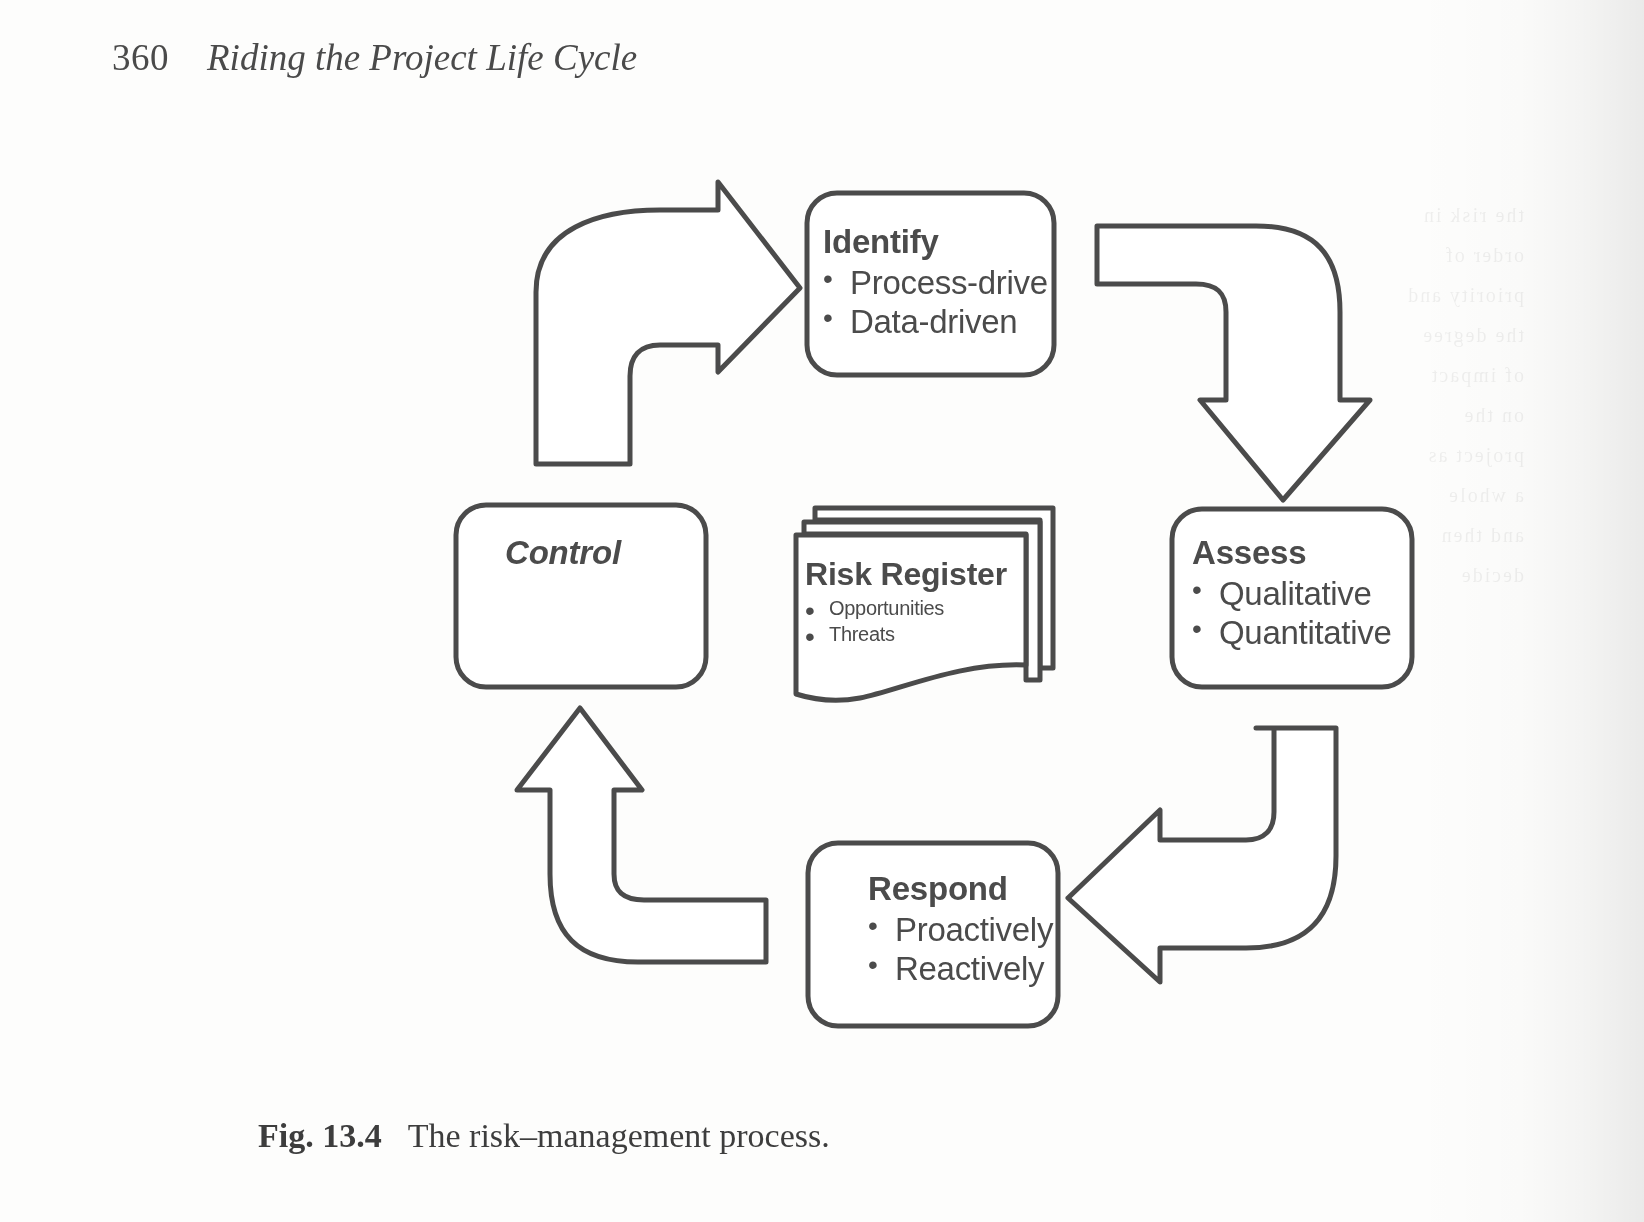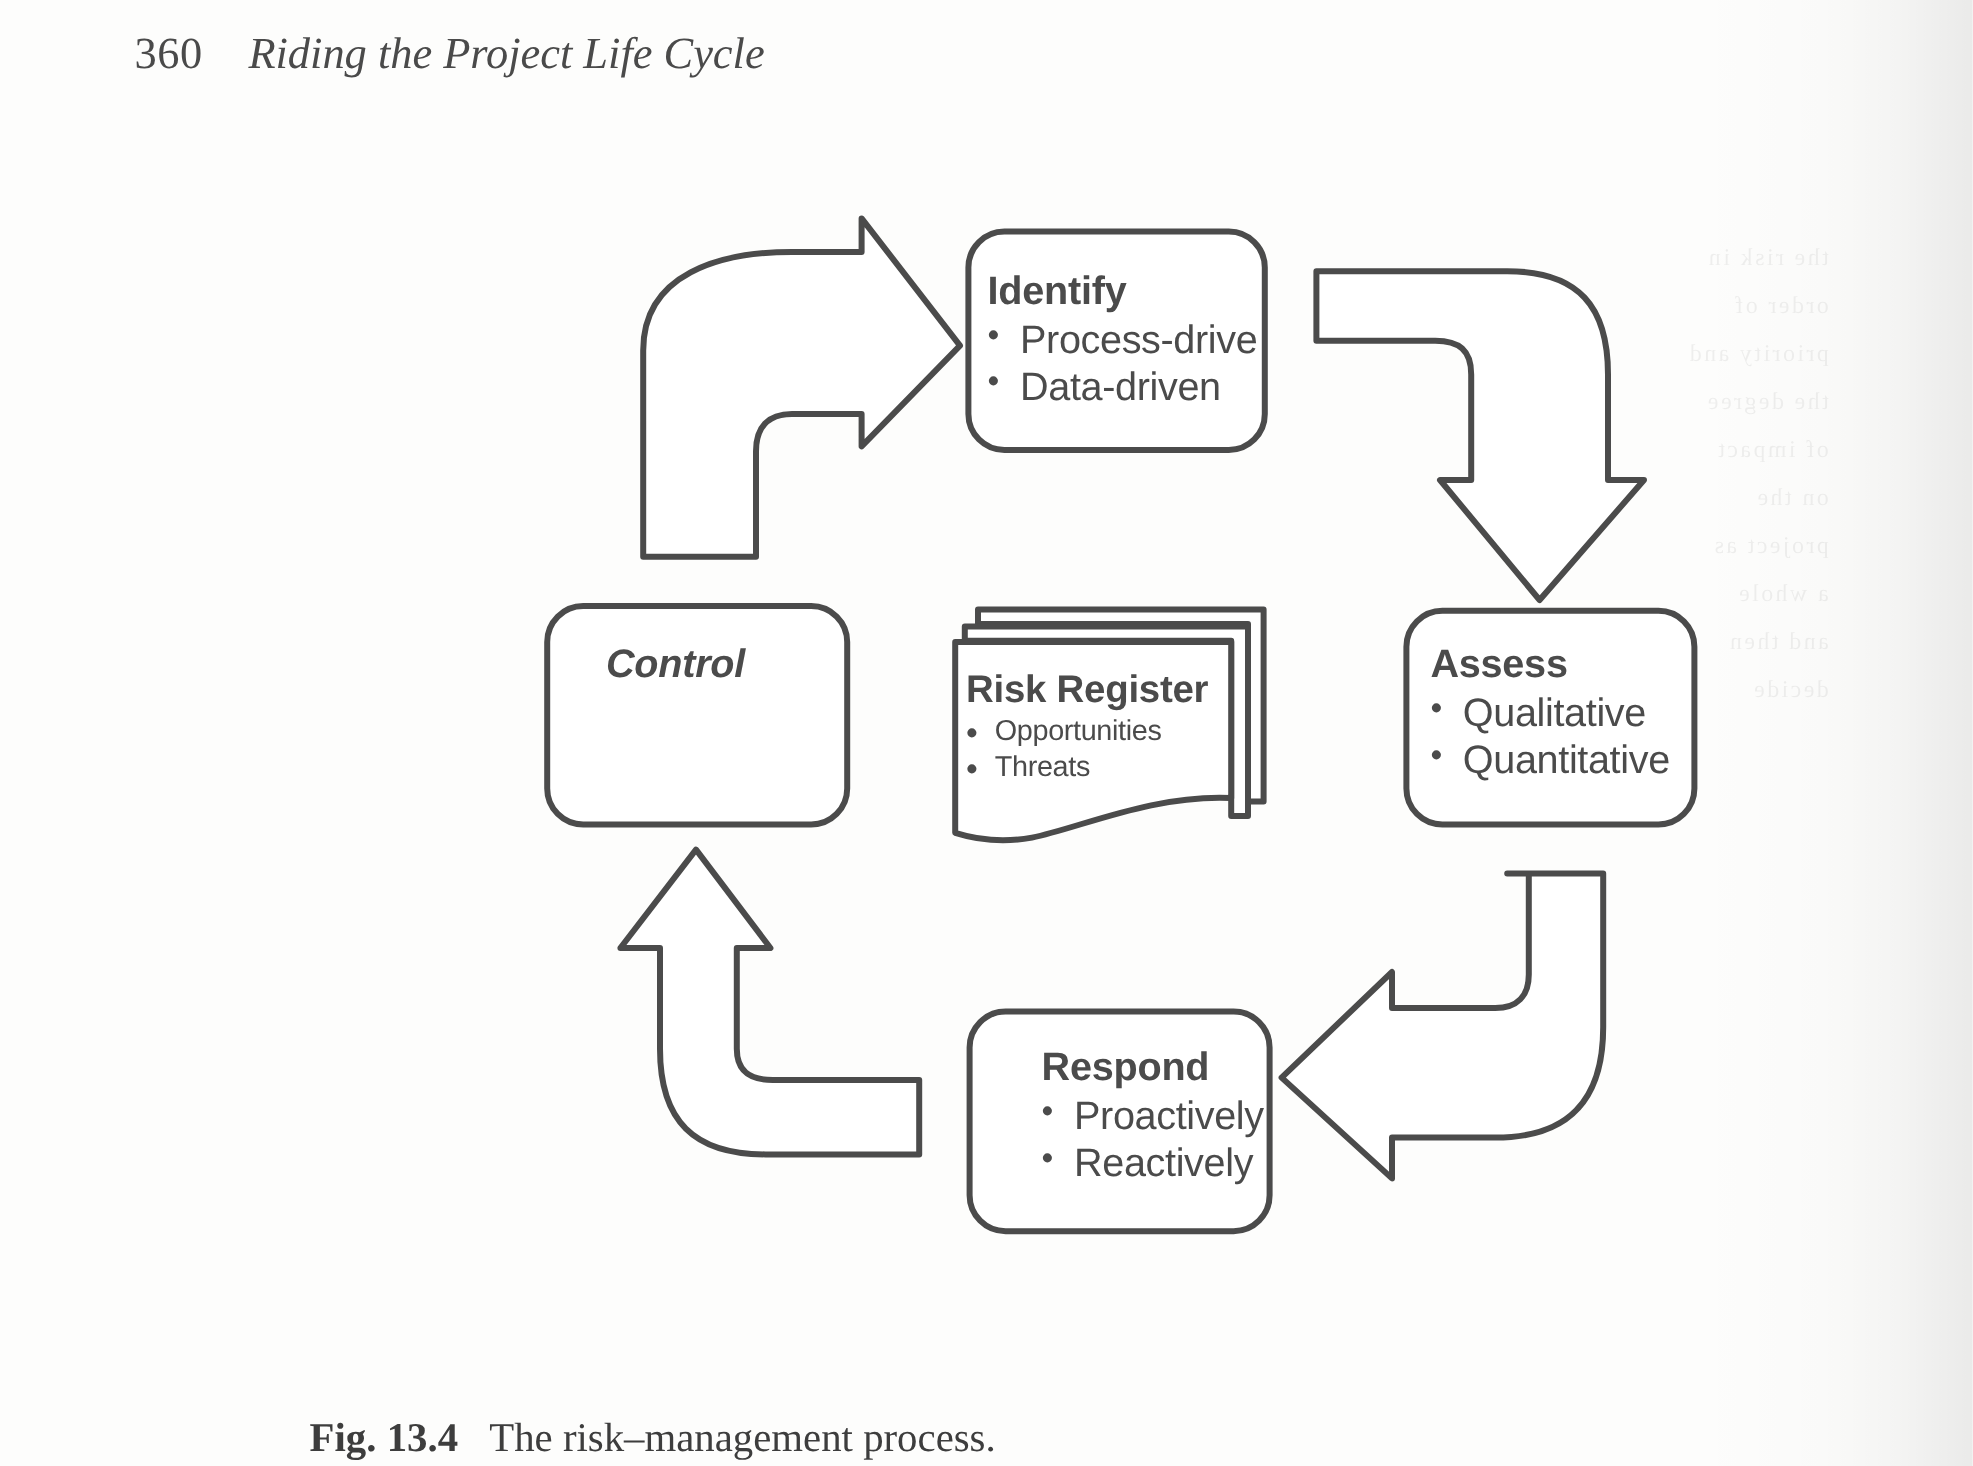--- a/index.html
+++ b/index.html
@@ -49,38 +49,38 @@
     line-height: 40px;
     color: #000;
     transform: scaleX(-1);
     letter-spacing: 2px;
   }
 
   
   #running-head {
     position: absolute;
     left: 112px;
-    top: 24px;
+    top: 36px;
     font-family: "Liberation Serif", serif;
     font-style: italic;
     font-size: 37px;
     color: #4a4a4a;
     white-space: nowrap;
   }
   #running-head .folio {
     font-style: normal;
     margin-right: 38px;
     letter-spacing: 0.5px;
   }
 
   
   #caption {
     position: absolute;
     left: 258px;
-    top: 1180px;
+    top: 1117px;
     font-family: "Liberation Serif", serif;
     font-size: 34px;
     color: #3d3d3d;
     white-space: nowrap;
   }
   #caption .fig-label {
     font-weight: bold;
     margin-right: 26px;
   }
 
@@ -127,21 +127,21 @@
     top: -1px;
     font-size: 28px;
   }
 
   #txt-identify { left: 823px; top: 225px; }
   #txt-assess   { left: 1192px; top: 536px; }
   #txt-respond  { left: 868px; top: 872px; }
   #txt-control  { left: 505px; top: 536px; font-style: italic; }
   #txt-register { left: 805px; top: 558px; }
   #txt-register .node-title { font-size: 32px; }
-  #txt-register .node-bullets li { font-size: 24px; padding-left: 24px; }
+  #txt-register .node-bullets li { font-size: 20px; padding-left: 24px; }
 </style>
 </head>
 <body>
 
 <div id="page">
 
   <div id="showthrough">
     the risk in<br>order of<br>priority and<br>the degree<br>of impact<br>on the<br>project as<br>a whole<br>and then<br>decide
   </div>
 

